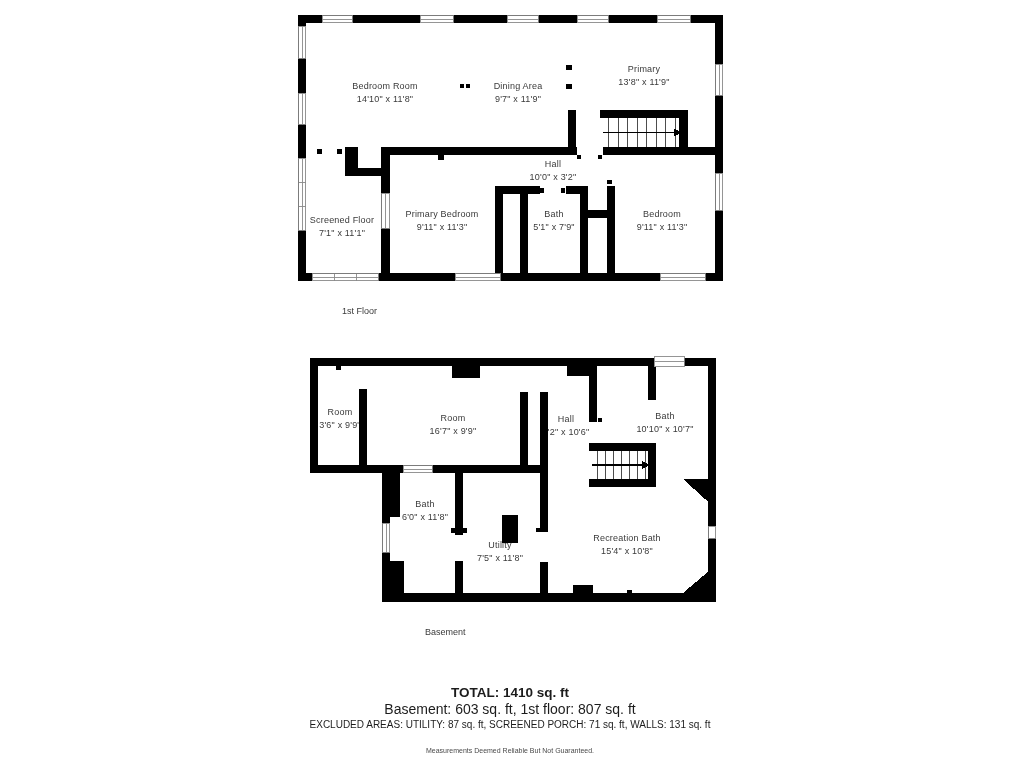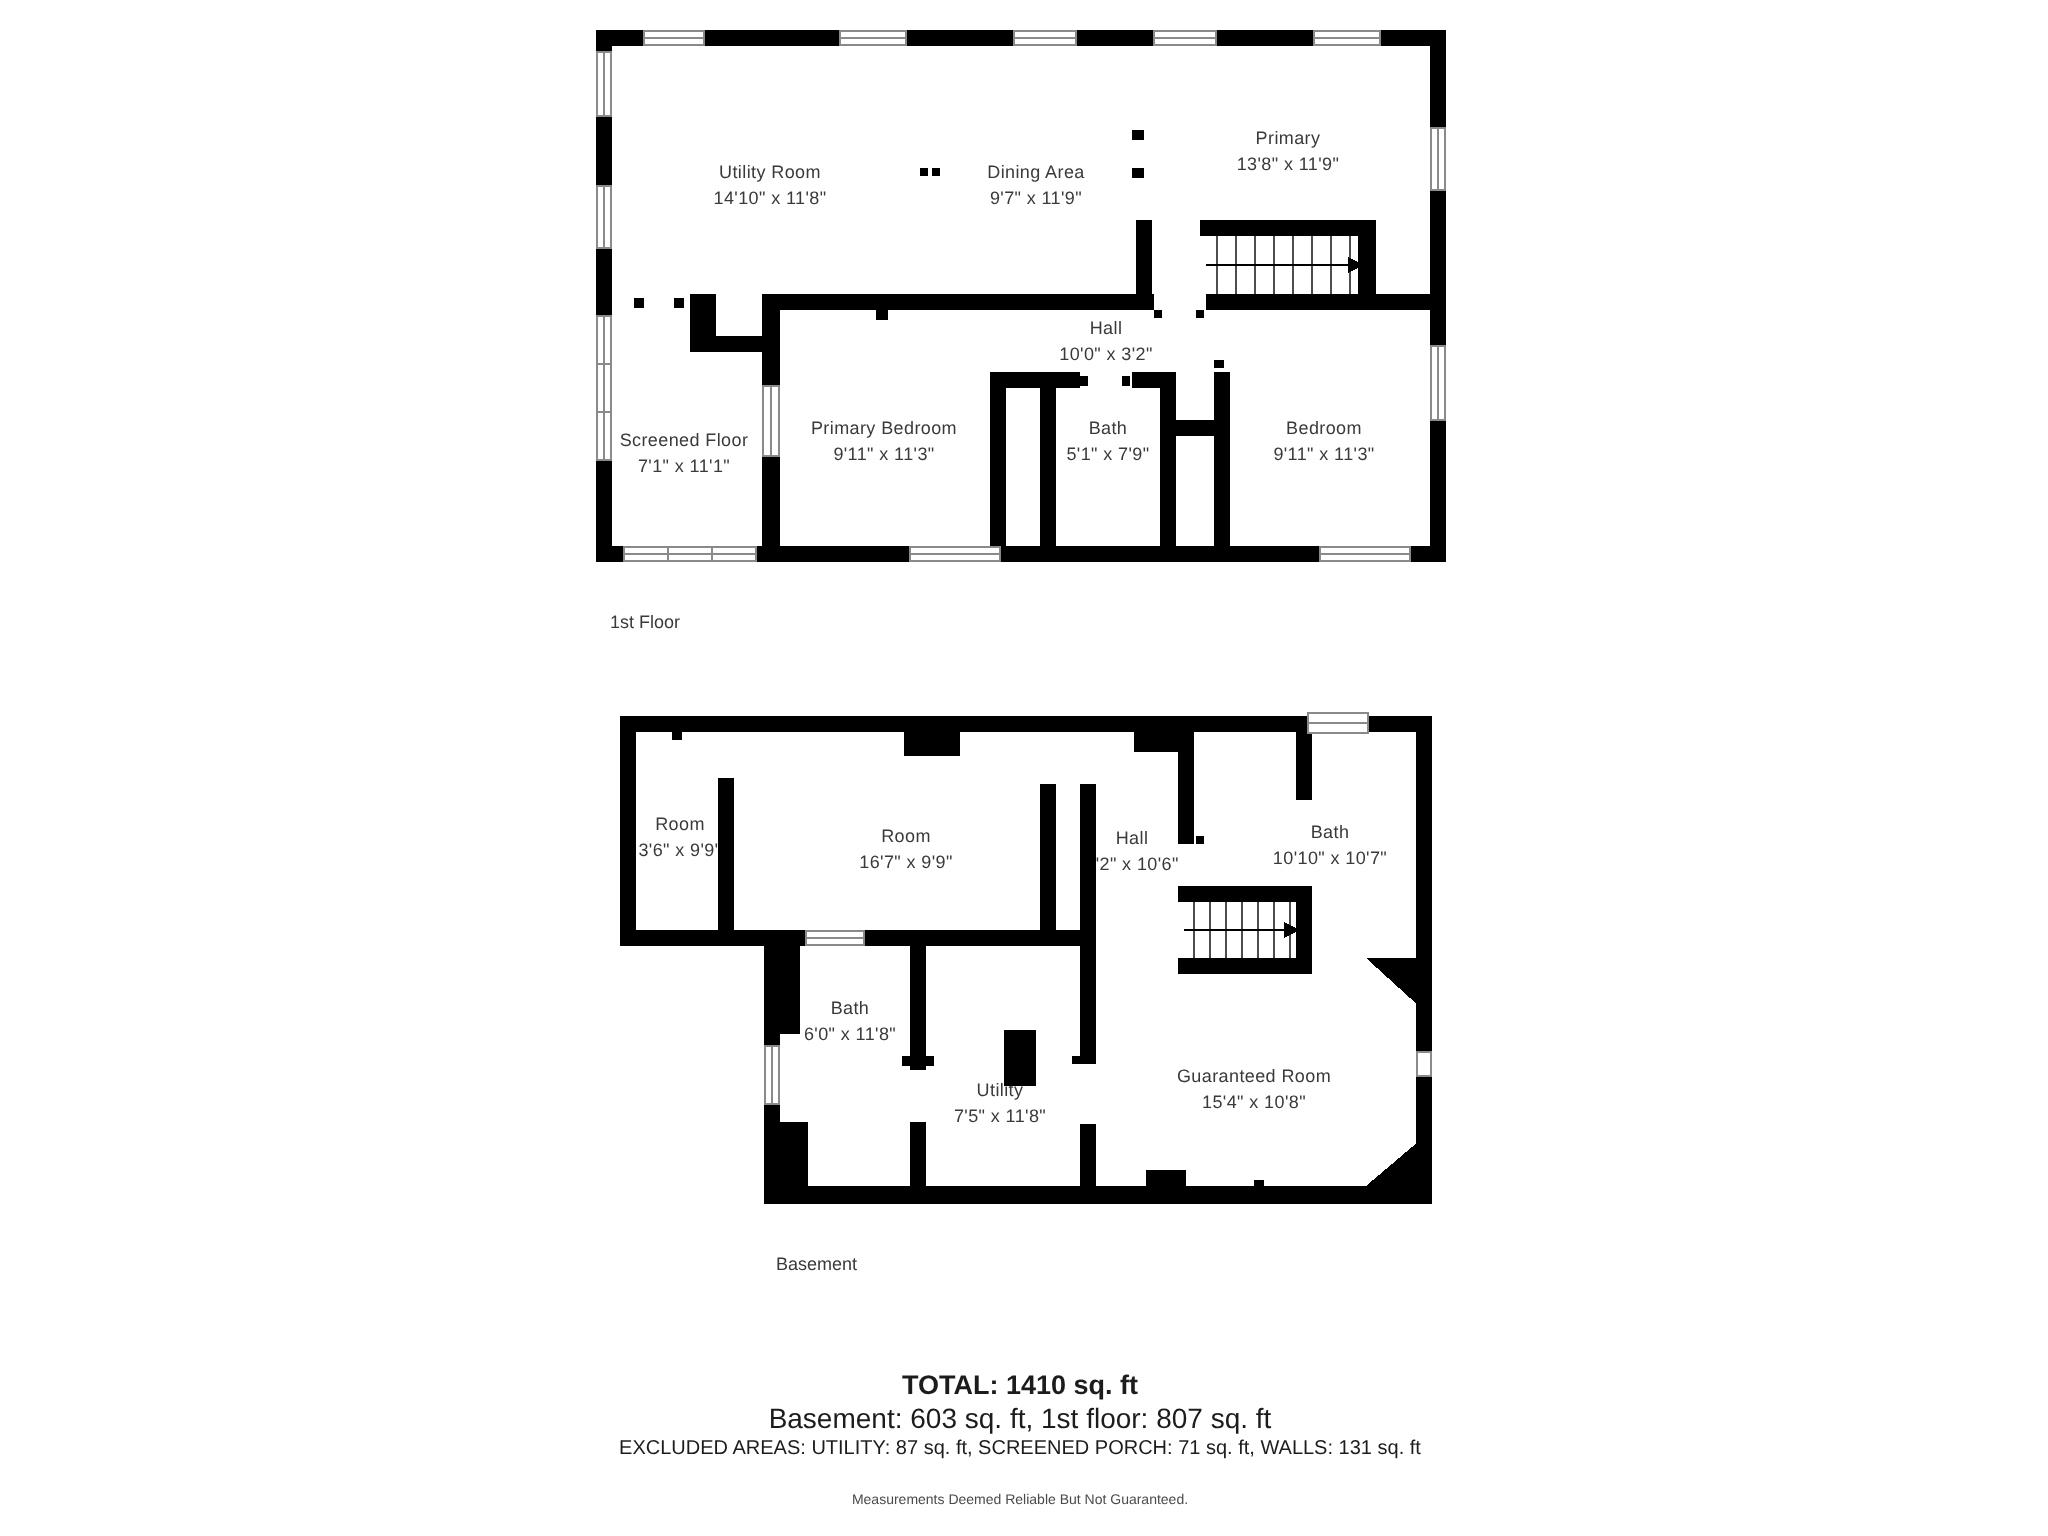--- a/index.html
+++ b/index.html
@@ -1,21 +1,21 @@
 <!DOCTYPE html>
 <html><head>
 <meta charset="utf-8">
 <style>
   html,body{margin:0;padding:0;background:#fff;}
   #stage{position:relative;width:1024px;height:768px;background:#ffffff;overflow:hidden;
          font-family:"Liberation Sans",sans-serif;}
   #plan-svg{position:absolute;left:0;top:0;z-index:2;pointer-events:none;}
   .room-label{position:absolute;transform:translateX(-50%);text-align:center;z-index:1;
               font-size:9px;line-height:13px;color:#3a3a3a;white-space:nowrap;letter-spacing:.2px;}
-  .floor-label{position:absolute;z-index:1;font-size:9px;color:#3a3a3a;}
+  .floor-label{position:absolute;z-index:1;font-size:9px;color:#3a3a3a;margin-left:37px;}
   #summary{position:absolute;left:0;top:684px;width:1020px;text-align:center;z-index:1;color:#1c1c1c;}
   #summary .total{font-size:13.5px;font-weight:bold;line-height:17px;}
   #summary .floors{font-size:14px;line-height:16px;}
   #summary .excluded{font-size:10px;line-height:16px;}
   #summary .disclaimer{font-size:7px;line-height:10px;margin-top:13px;color:#4a4a4a;}
 </style>
 </head>
 <body>
 
 <div id="stage">
@@ -188,21 +188,21 @@
         <rect x="598" y="418" width="4" height="4"></rect>
         <rect x="451" y="528" width="4" height="5"></rect>
           <rect x="463" y="528" width="4" height="5"></rect>
         <rect x="536" y="528" width="4" height="4"></rect>
         <rect x="627" y="590" width="5" height="4"></rect>
       </g>
     </g>
   </svg>
 
   <div class="room-label" style="left:385px;top:80px">
-    <div>Utility Room</div>
+    <div>Bedroom Room</div>
     <div>14'10" x 11'8"</div>
   </div>
   <div class="room-label" style="left:518px;top:80px">
     <div>Dining Area</div>
     <div>9'7" x 11'9"</div>
   </div>
   <div class="room-label" style="left:644px;top:63px">
     <div>Primary</div>
     <div>13'8" x 11'9"</div>
   </div>
@@ -247,21 +247,21 @@
   </div>
   <div class="room-label" style="left:425px;top:498px">
     <div>Bath</div>
     <div>6'0" x 11'8"</div>
   </div>
   <div class="room-label" style="left:500px;top:539px">
     <div>Utility</div>
     <div>7'5" x 11'8"</div>
   </div>
   <div class="room-label" style="left:627px;top:532px">
-    <div>Guaranteed Room</div>
+    <div>Recreation Bath</div>
     <div>15'4" x 10'8"</div>
   </div>
 
   <div class="floor-label" style="left:388px;top:627px">Basement</div>
 
   <div id="summary">
     <div class="total">TOTAL: 1410 sq. ft</div>
     <div class="floors">Basement: 603 sq. ft, 1st floor: 807 sq. ft</div>
     <div class="excluded">EXCLUDED AREAS: UTILITY: 87 sq. ft, SCREENED PORCH: 71 sq. ft, WALLS: 131 sq. ft</div>
     <div class="disclaimer">Measurements Deemed Reliable But Not Guaranteed.</div>

